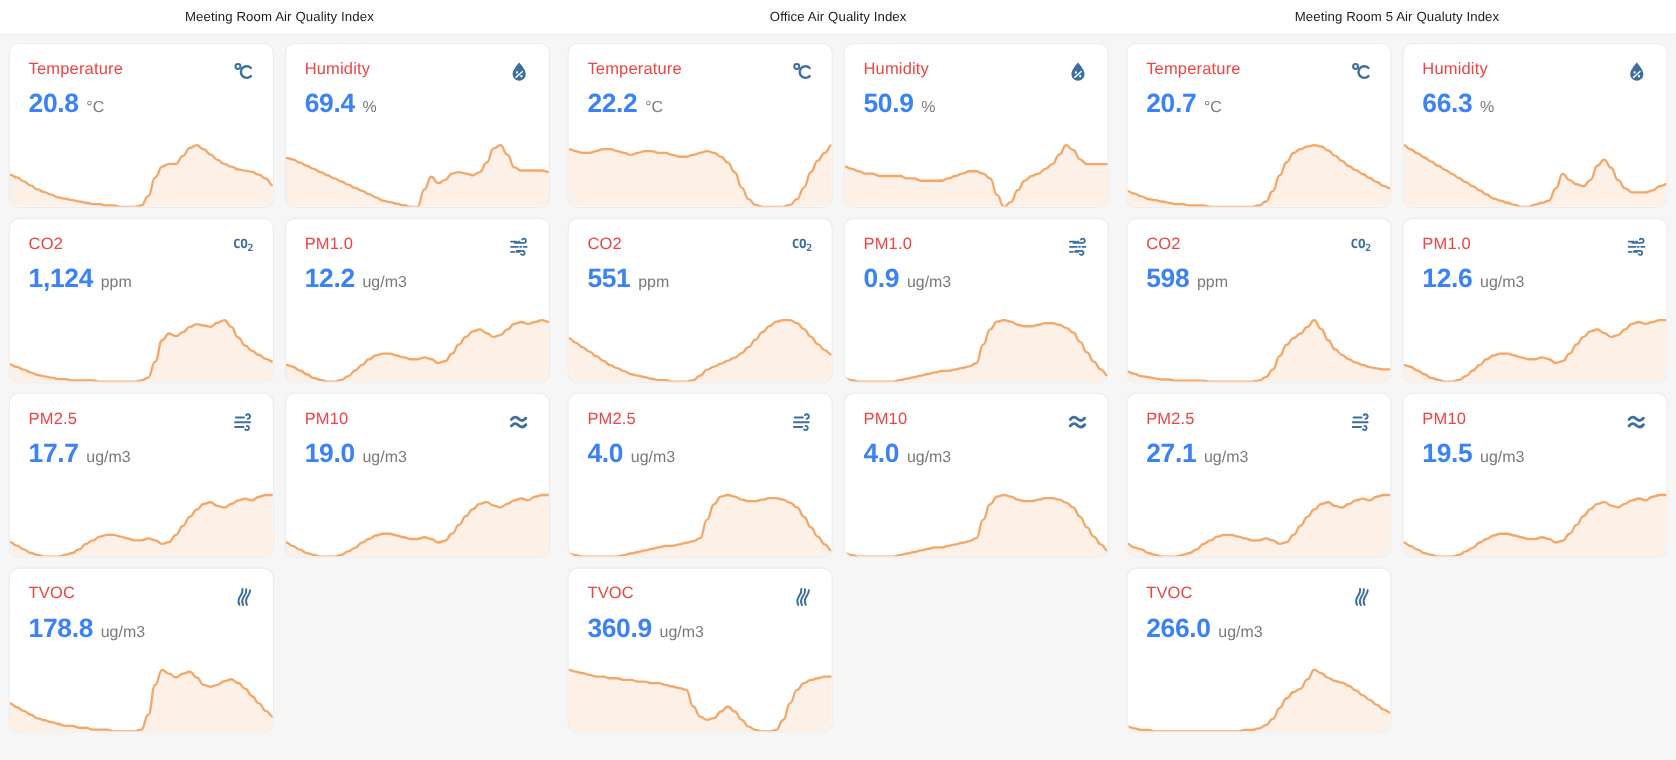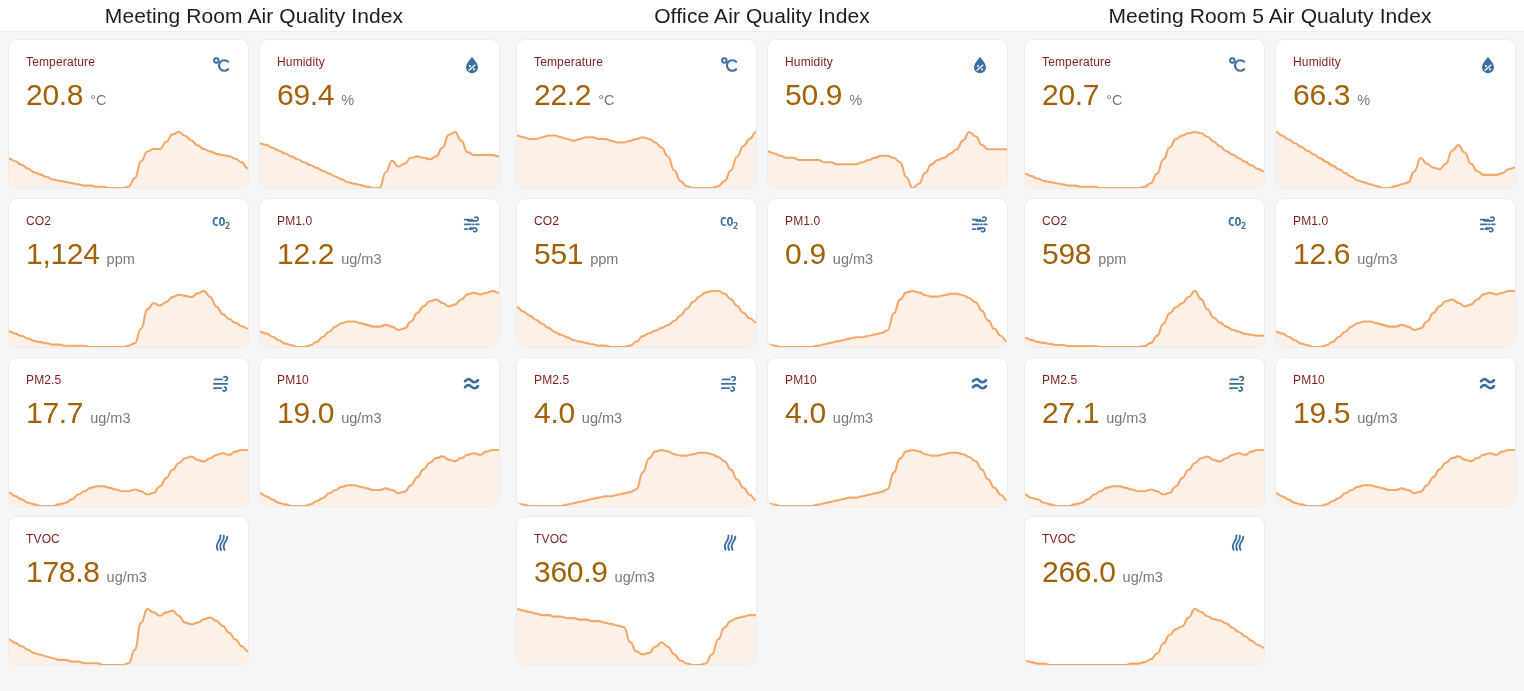--- a/index.html
+++ b/index.html
@@ -12,21 +12,21 @@
   #app { width: 1524px; height: 691px; position: relative; background:#ffffff; }
 
   .titles-row {
     display: flex;
     height: 31px;
     background: #ffffff;
   }
   .panel-title {
     flex: 0 0 508px;
     text-align: center;
-    font-size: 21px;
+    font-size: 12px;
     color: #1c1c1c;
     line-height: 31px;
     font-weight: 400;
     letter-spacing: .1px;
     white-space: nowrap;
   }
   .panel-title:last-child { flex: 0 0 508px; }
 
   .boards {
     display: flex;
@@ -53,22 +53,22 @@
     position: relative;
     overflow: hidden;
   }
   .card-head {
     display: flex;
     align-items: flex-start;
     justify-content: space-between;
     padding: 14px 16px 0 17px;
   }
   .card-label {
-    font-size: 12px;
-    color: #7f1d1d;
+    font-size: 15px;
+    color: #ef4444;
     letter-spacing: .15px;
     line-height: 17px;
     font-weight: 400;
   }
   .card-icon {
     color: #3c6e9f;
     width: 22px; height: 22px;
     display: flex; align-items: center; justify-content: center;
     flex: 0 0 auto;
   }
@@ -82,23 +82,23 @@
     line-height: 22px;
   }
   .co2-glyph sub { font-size: 9px; }
 
   .card-value-row {
     display: flex;
     align-items: baseline;
     padding: 1px 0 0 17px;
   }
   .card-value {
-    font-size: 30px;
-    color: #a16207;
-    font-weight: 400;
+    font-size: 24px;
+    color: #3b82f6;
+    font-weight: 700;
     letter-spacing: -0.3px;
     line-height: 36px;
   }
   .card-unit {
     font-size: 14.5px;
     color: #757a7d;
     margin-left: 7px;
     line-height: 20px;
   }
   .spark {

